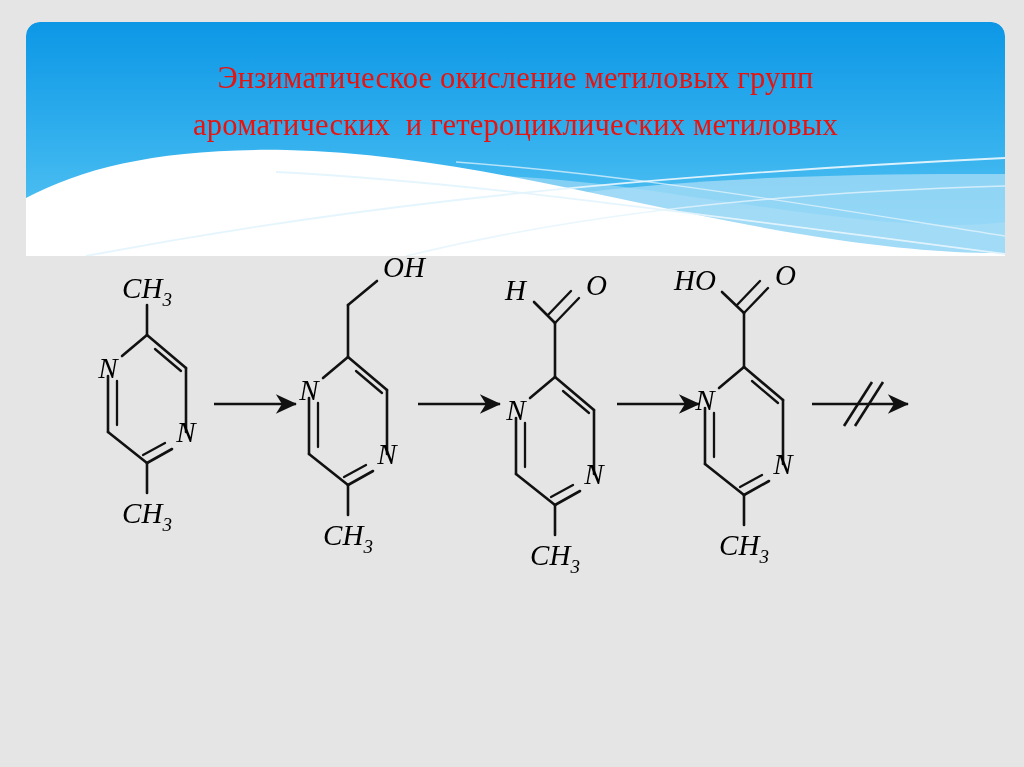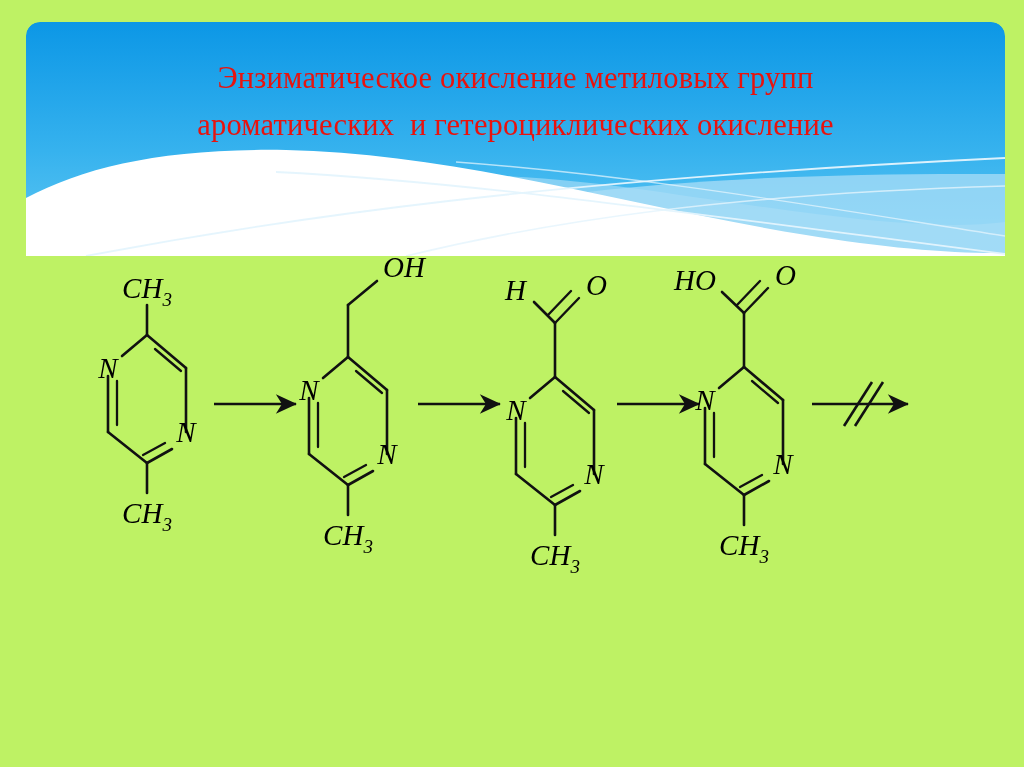--- a/index.html
+++ b/index.html
@@ -8,21 +8,21 @@
     padding: 0;
     background: #ffffff;
   }
   body {
     font-family: "Liberation Serif", "DejaVu Serif", serif;
   }
   #slide {
     position: relative;
     width: 1024px;
     height: 767px;
-    background: #bef264;
+    background: #e5e5e5;
     overflow: hidden;
   }
 
   
   #banner {
     position: absolute;
     left: 26px;
     top: 22px;
     width: 979px;
     height: 234px;
@@ -98,21 +98,21 @@
         <path d="M60,234 C260,196 520,158 979,136" fill="none" stroke="#e4f4fd" stroke-width="1.8" opacity="0.95"></path>
         <path d="M380,234 C520,200 700,172 979,164" fill="none" stroke="#e4f4fd" stroke-width="1.6" opacity="0.8"></path>
         <path d="M250,150 C450,160 700,196 979,232" fill="none" stroke="#e4f4fd" stroke-width="1.8" opacity="0.95"></path>
         <path d="M430,140 C620,154 800,186 979,214" fill="none" stroke="#eaf7fe" stroke-width="1.4" opacity="0.7"></path>
       </g>
     </svg>
   </div>
 
   <div id="title-block">
     <div class="title-line">Энзиматическое окисление метиловых групп</div>
-    <div class="title-line">ароматических  и гетероциклических окисление</div>
+    <div class="title-line">ароматических  и гетероциклических метиловых</div>
   </div>
 
   <div id="scheme">
     <svg width="1024" height="767" viewBox="0 0 1024 767" xmlns="http://www.w3.org/2000/svg">
       <defs>
         <marker id="arrowHead" viewBox="0 0 10 10" refX="9.2" refY="5" markerWidth="9" markerHeight="9" orient="auto-start-reverse">
           <path d="M0.6,0.8 L9.6,5 L0.6,9.2 L3.2,5 Z" fill="#111111"></path>
         </marker>
       </defs>
 

